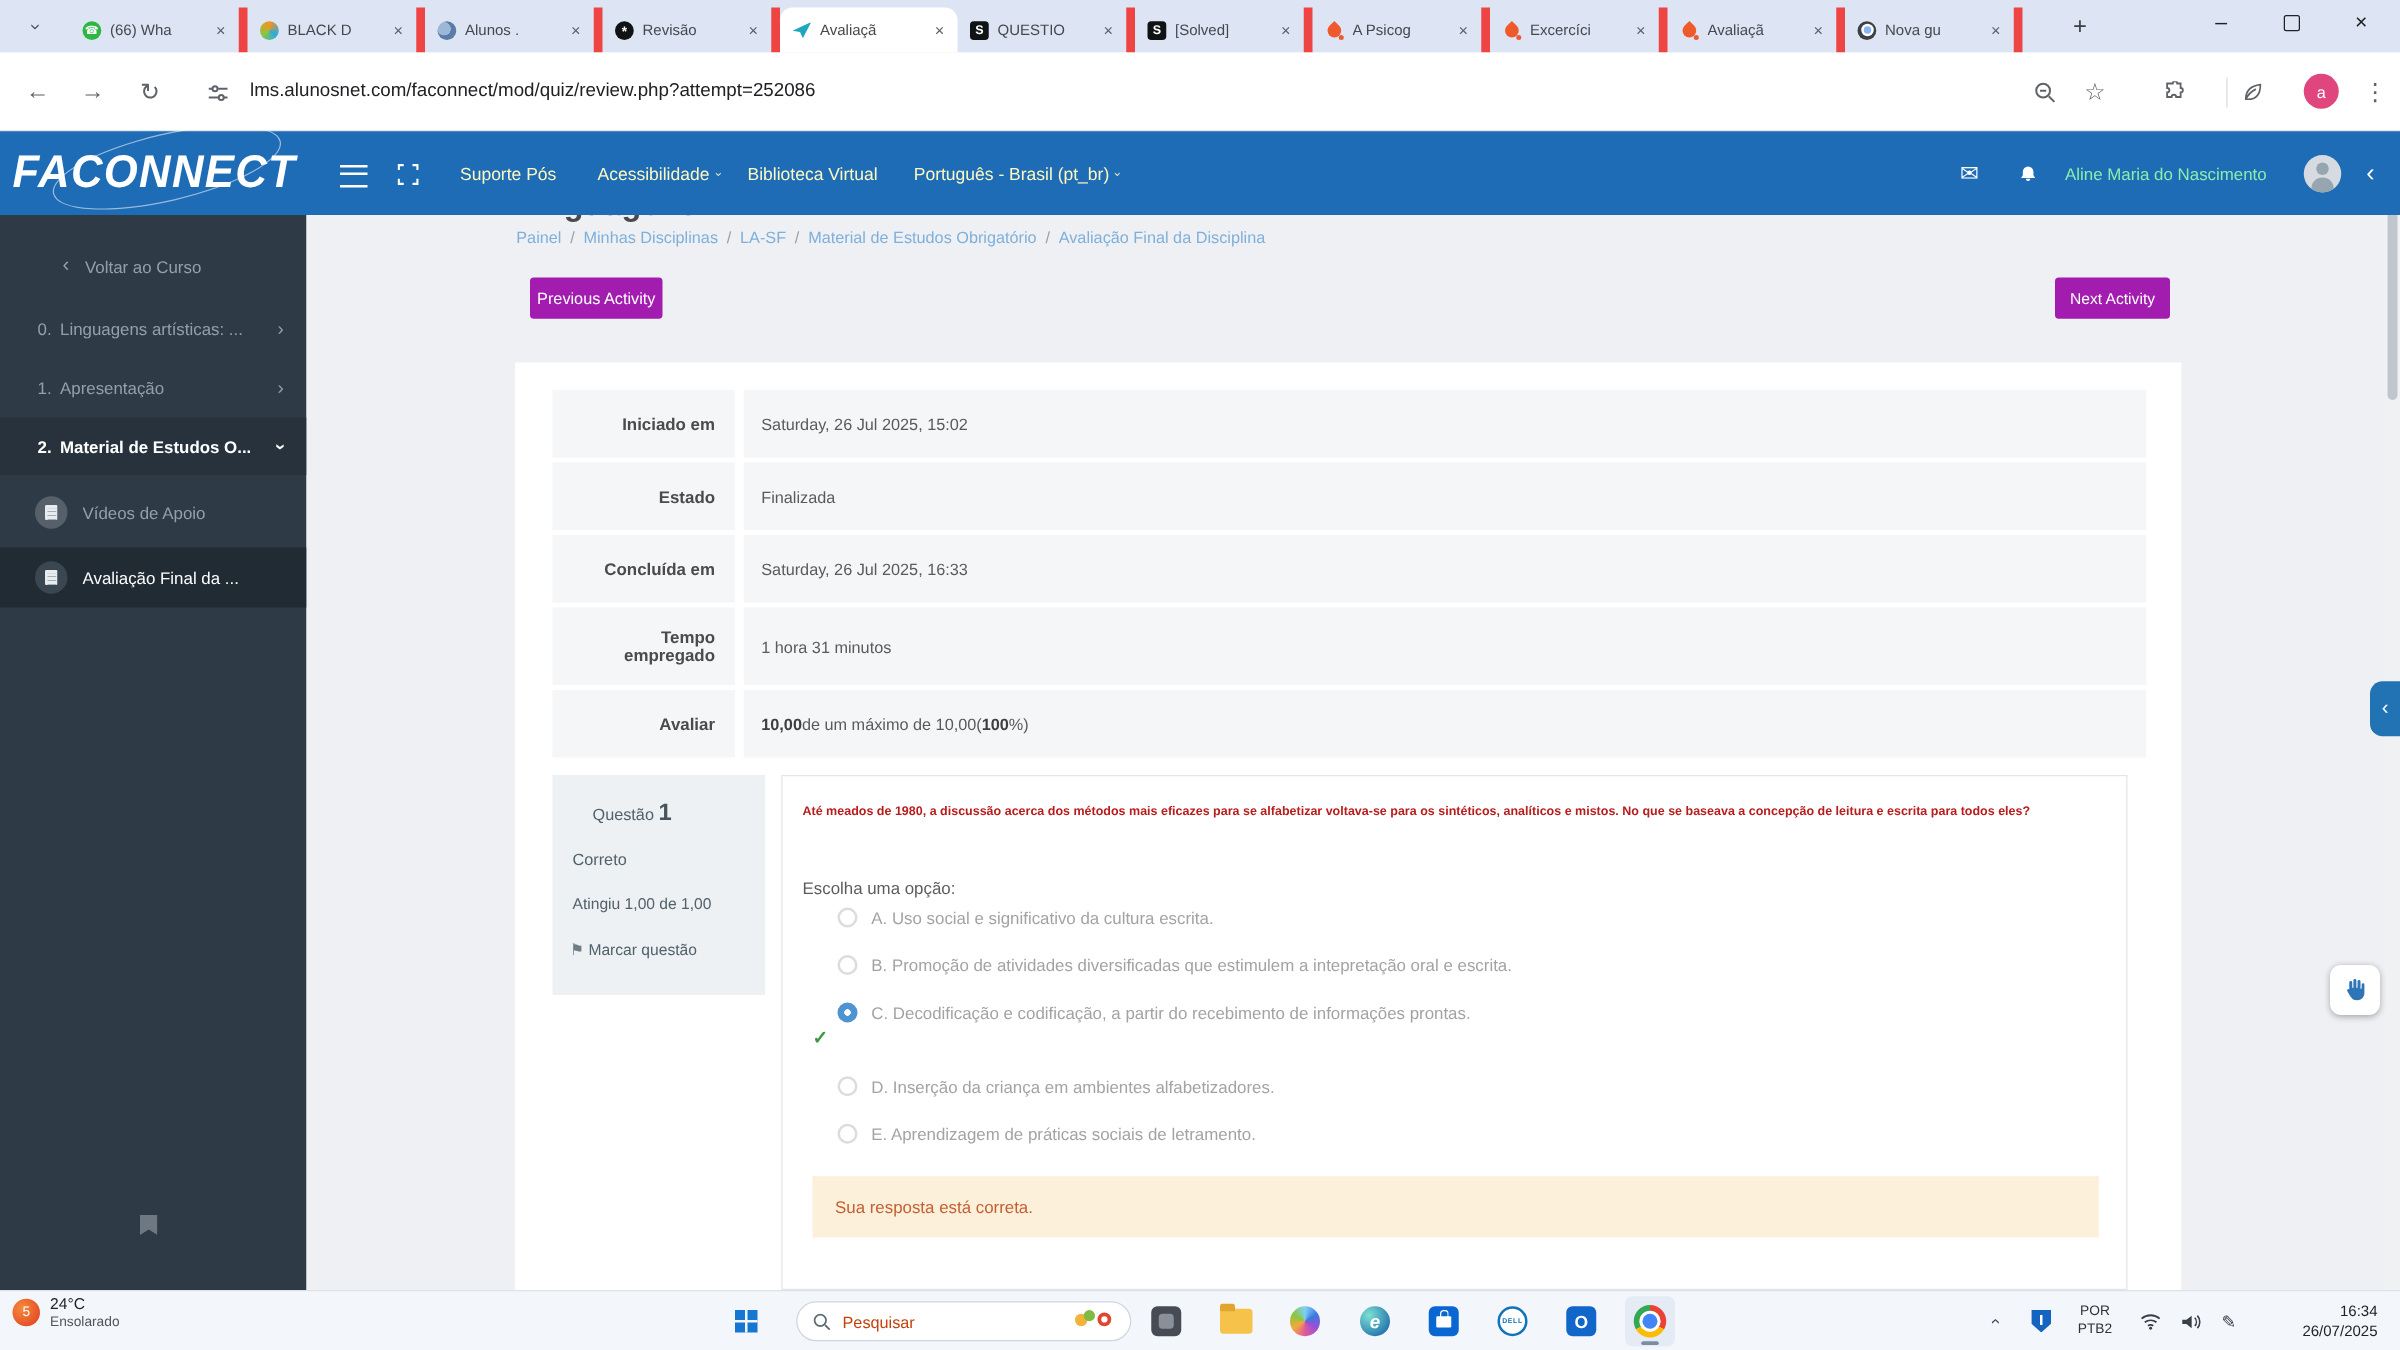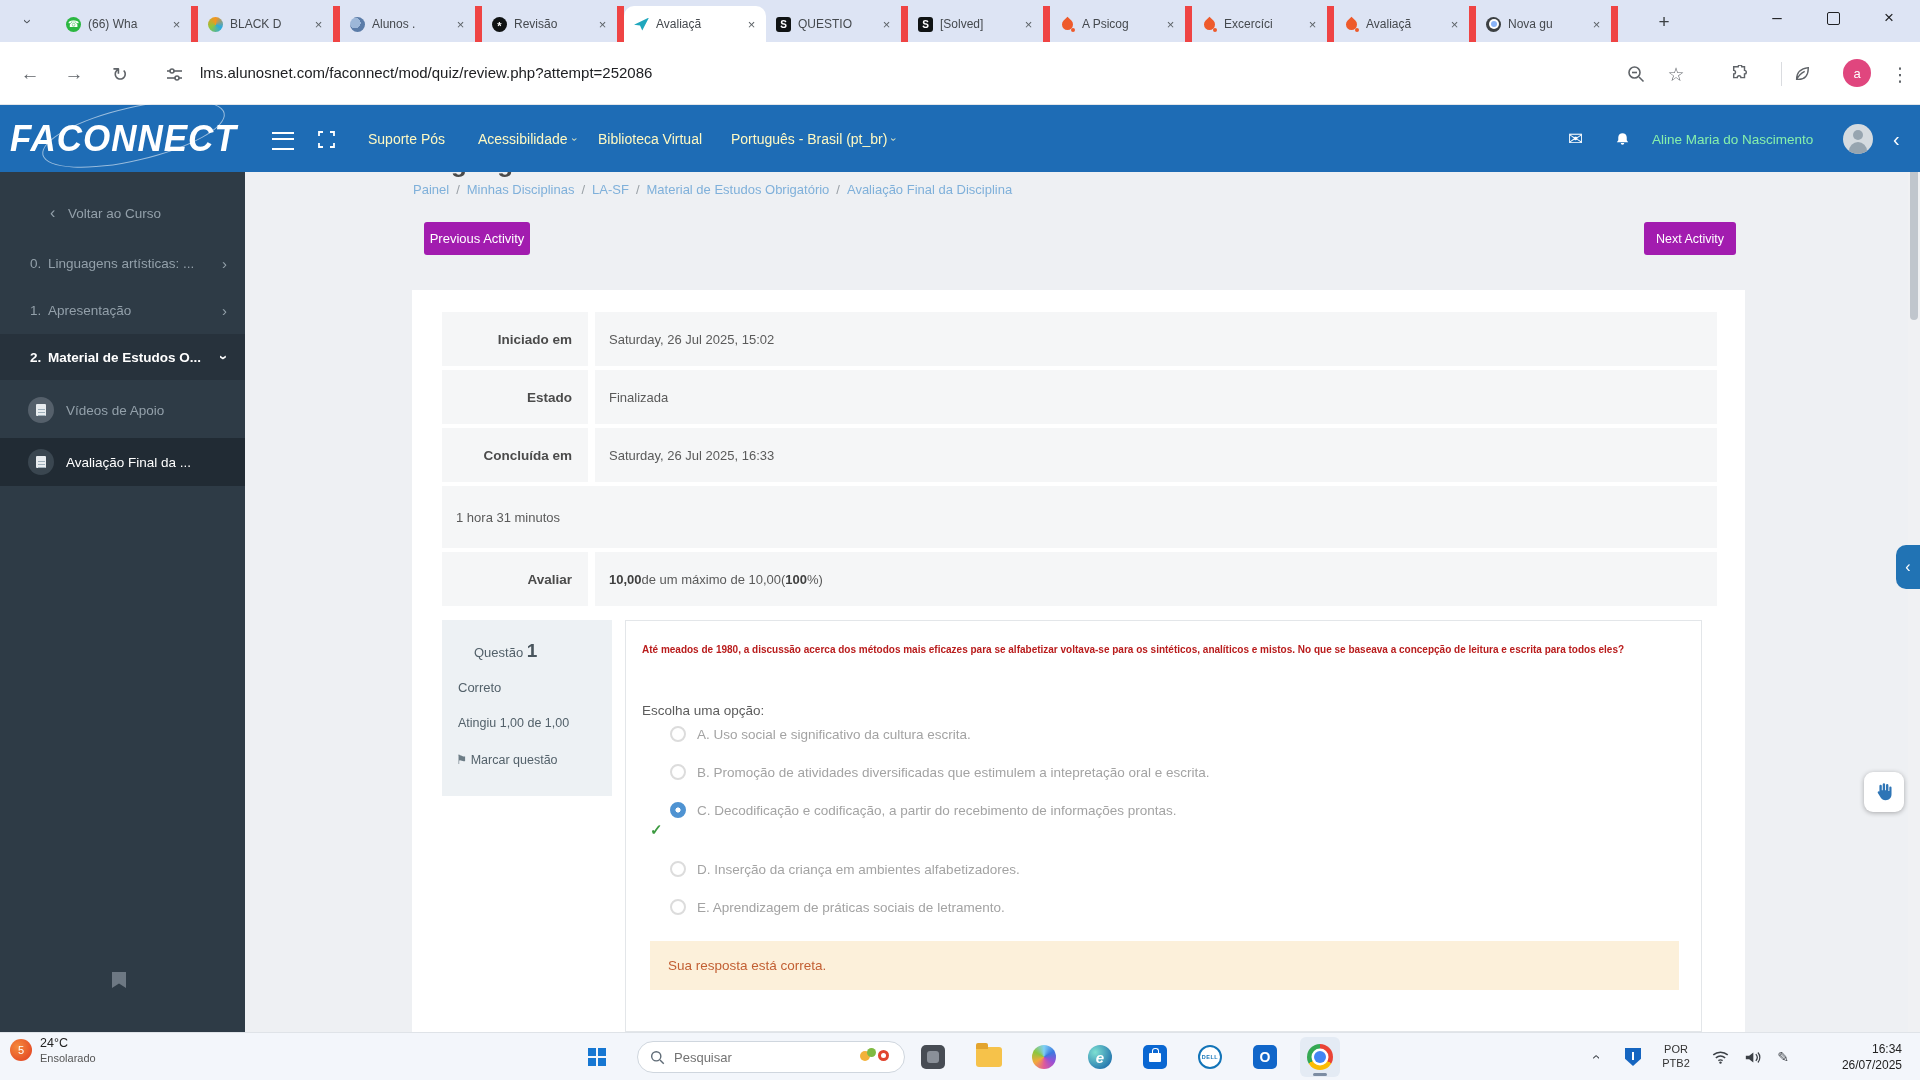--- a/index.html
+++ b/index.html
@@ -139,21 +139,21 @@
   .weather{position:absolute;left:10px;top:3px;display:flex;align-items:center;gap:8px;}
   .wbadge{width:22px;height:22px;border-radius:50%;background:radial-gradient(circle at 35% 35%,#f58a3c,#e03b20);
           color:#fff;font-size:11px;display:flex;align-items:center;justify-content:center;}
   .wtemp{font-size:12.5px;color:#222;line-height:1.25;}
   .wcond{font-size:11px;color:#555;}
   .startlogo{position:absolute;left:588px;top:15px;width:18px;height:18px;background:
      linear-gradient(#f3f6fb,#f3f6fb) center/2px 100% no-repeat,
      linear-gradient(#f3f6fb,#f3f6fb) center/100% 2px no-repeat,#1677d2;}
   .searchpill{position:absolute;left:637px;top:8px;width:268px;height:32px;border-radius:16px;background:#fff;
               border:1px solid #cfd6de;box-sizing:border-box;display:flex;align-items:center;padding:0 12px;gap:9px;}
-  .searchtext{font-size:13px;color:#737373;flex:1;}
+  .searchtext{font-size:13px;color:#c2410c;flex:1;}
   .flower{position:relative;width:34px;height:20px;flex:0 0 auto;}
   .flower i{position:absolute;border-radius:50%;}
   .appslot{position:absolute;top:4px;width:40px;height:40px;border-radius:6px;
            display:flex;align-items:center;justify-content:center;}
   .appslot.active{background:#e4ebf4;}
   .appslot.active::after{content:"";position:absolute;bottom:1px;left:13px;width:14px;height:3px;border-radius:2px;background:#7d8da3;}
   .ai-dark{width:24px;height:24px;border-radius:5px;background:#474c54;display:flex;align-items:center;justify-content:center;}
   .ai-dark i{width:12px;height:12px;border-radius:3px;background:#8a9099;}
   .ai-folder{width:26px;height:20px;border-radius:3px;background:#f6c24a;position:relative;}
   .ai-folder::before{content:"";position:absolute;left:0;top:-4px;width:12px;height:6px;border-radius:2px 2px 0 0;background:#e3a42e;}
@@ -395,20 +395,23 @@
       </div>
       <div class="sumrow" style="height:54px;">
         <div class="sumlabel">Estado</div>
         <div class="sumval">Finalizada</div>
       </div>
       <div class="sumrow" style="height:54px;">
         <div class="sumlabel">Concluída em</div>
         <div class="sumval">Saturday, 26 Jul 2025, 16:33</div>
       </div>
       <div class="sumrow" style="height:62px;">
+        <div class="sumlabel">
+            <span style="max-width:96px;display:inline-block;">Tempo empregado</span>
+          </div>
         <div class="sumval">1 hora 31 minutos</div>
       </div>
       <div class="sumrow" style="height:54px;">
         <div class="sumlabel">Avaliar</div>
         <div class="sumval">
             <span style="font-weight:bold;color:#3f3f3f;">10,00</span>
             <span> de um máximo de 10,00(</span>
             <span style="font-weight:bold;color:#3f3f3f;">100</span>
             <span>%)</span>
           </div>

